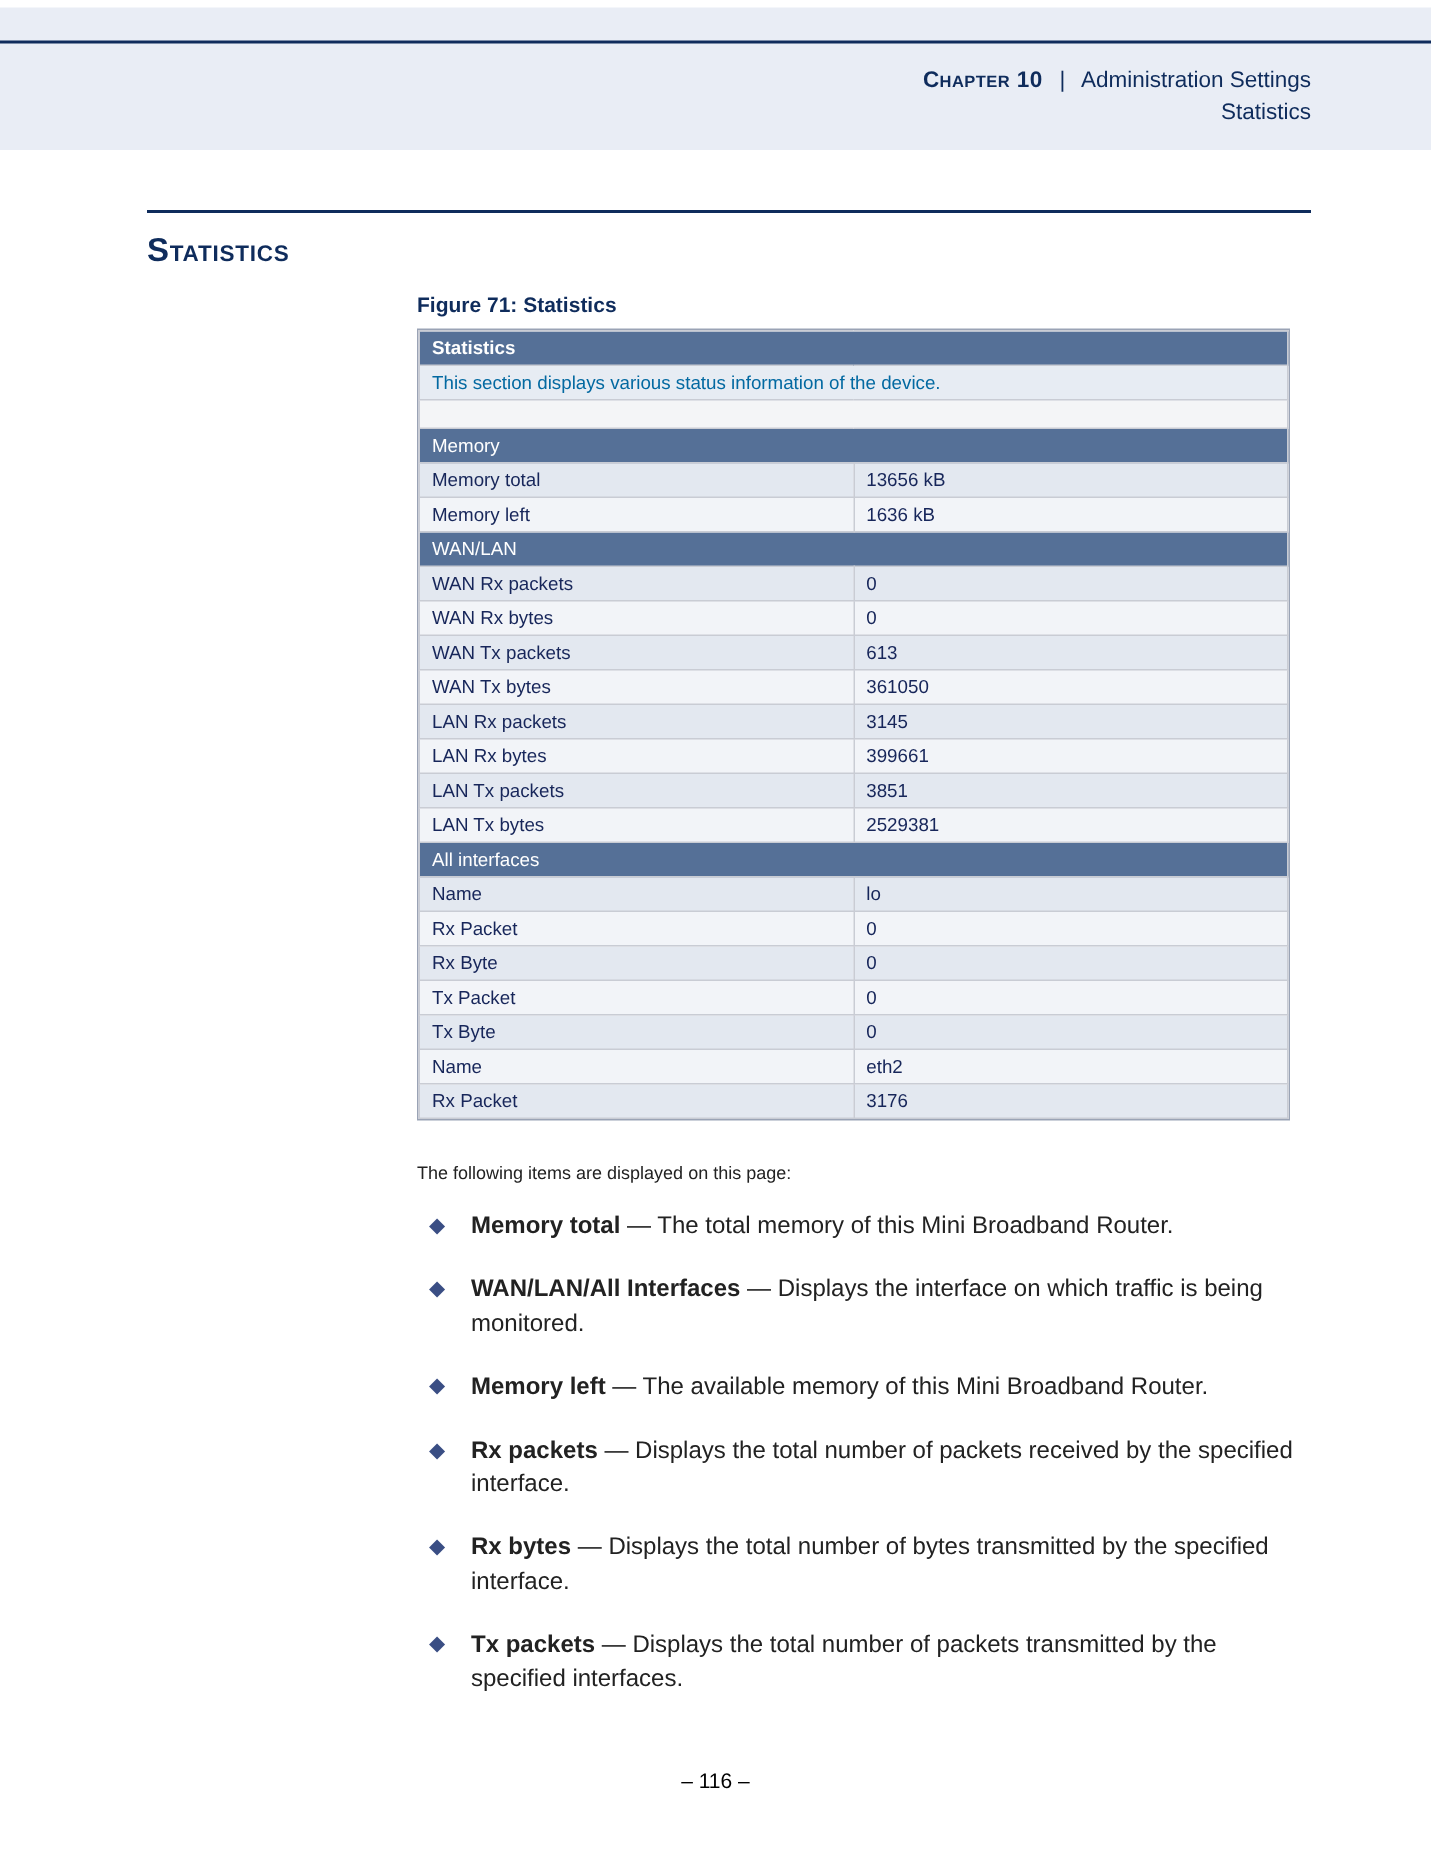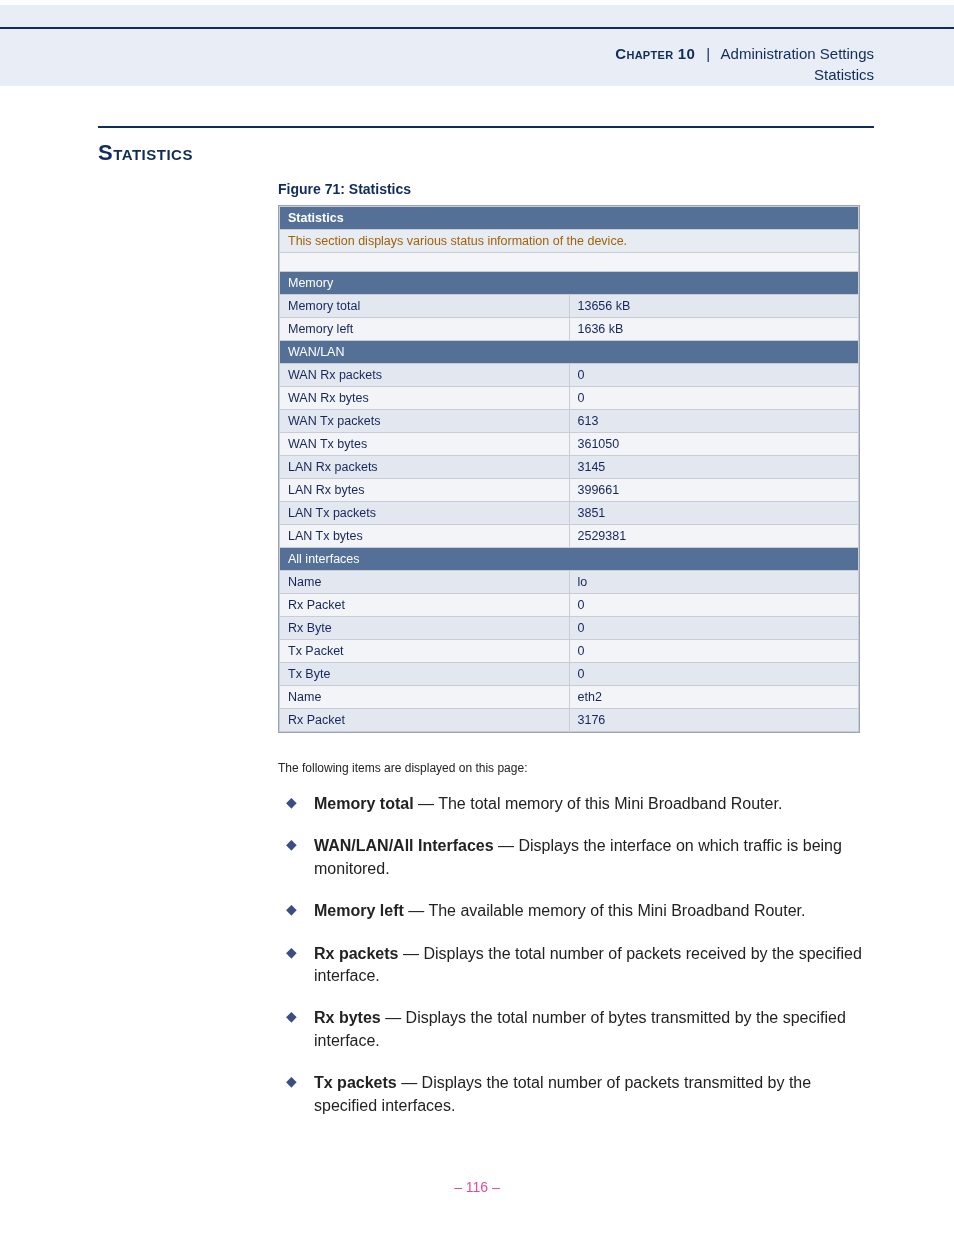--- a/index.html
+++ b/index.html
@@ -27,21 +27,21 @@
     width: 954px;
     min-height: 1235px;
     position: relative;
   }
   
   .top-band {
     background: #e9edf5;
     margin: 0;
     padding: 0;
     width: 954px;
-    height: 86px;
+    height: 100px;
     box-sizing: border-box;
     position: relative;
     border-top: 5px solid #ffffff;
   }
   .top-band .rule {
     position: absolute;
     top: 22px;
     left: 0; right: 0;
     height: 2px;
     background: var(--navy-line);
@@ -109,21 +109,21 @@
   .router-inner { padding: 0; }
   .ui-table { width: 100%; border-collapse: collapse; table-layout: fixed; }
   .ui-table td { border: 1px solid #c9ccd4; padding: 4px 8px; }
   .ui-table .hdr {
     background: var(--th-bg);
     color: #fff;
     font-weight: 700;
   }
   .ui-table .note {
     background: #e7ecf3;
-    color: #a16207;
+    color: #0369a1;
   }
   .ui-table .sect {
     background: var(--th-bg);
     color: #fff;
     font-weight: 400;
   }
   .ui-table .row-odd { background: #e3e8f0; color: #17265a; }
   .ui-table .row-even { background: #f2f4f8; color: #17265a; }
   .ui-table .spacer { background: #f4f5f7; height: 10px; border-left: 1px solid #c9ccd4; border-right: 1px solid #c9ccd4; }
 
@@ -146,21 +146,21 @@
     font-size: 14px;
   }
   .diamond-list li .term { font-weight: 700; }
 
   
   .page-num {
     position: absolute;
     bottom: 40px;
     left: 0; right: 0;
     text-align: center;
-    color: #ec4899;
+    color: #000000;
     font-size: 14px;
   }
 </style>
 </head>
 <body>
 <div class="page-wrap">
 
 <div class="top-band">
   <div class="rule"></div>
   <div class="chapter-line">

